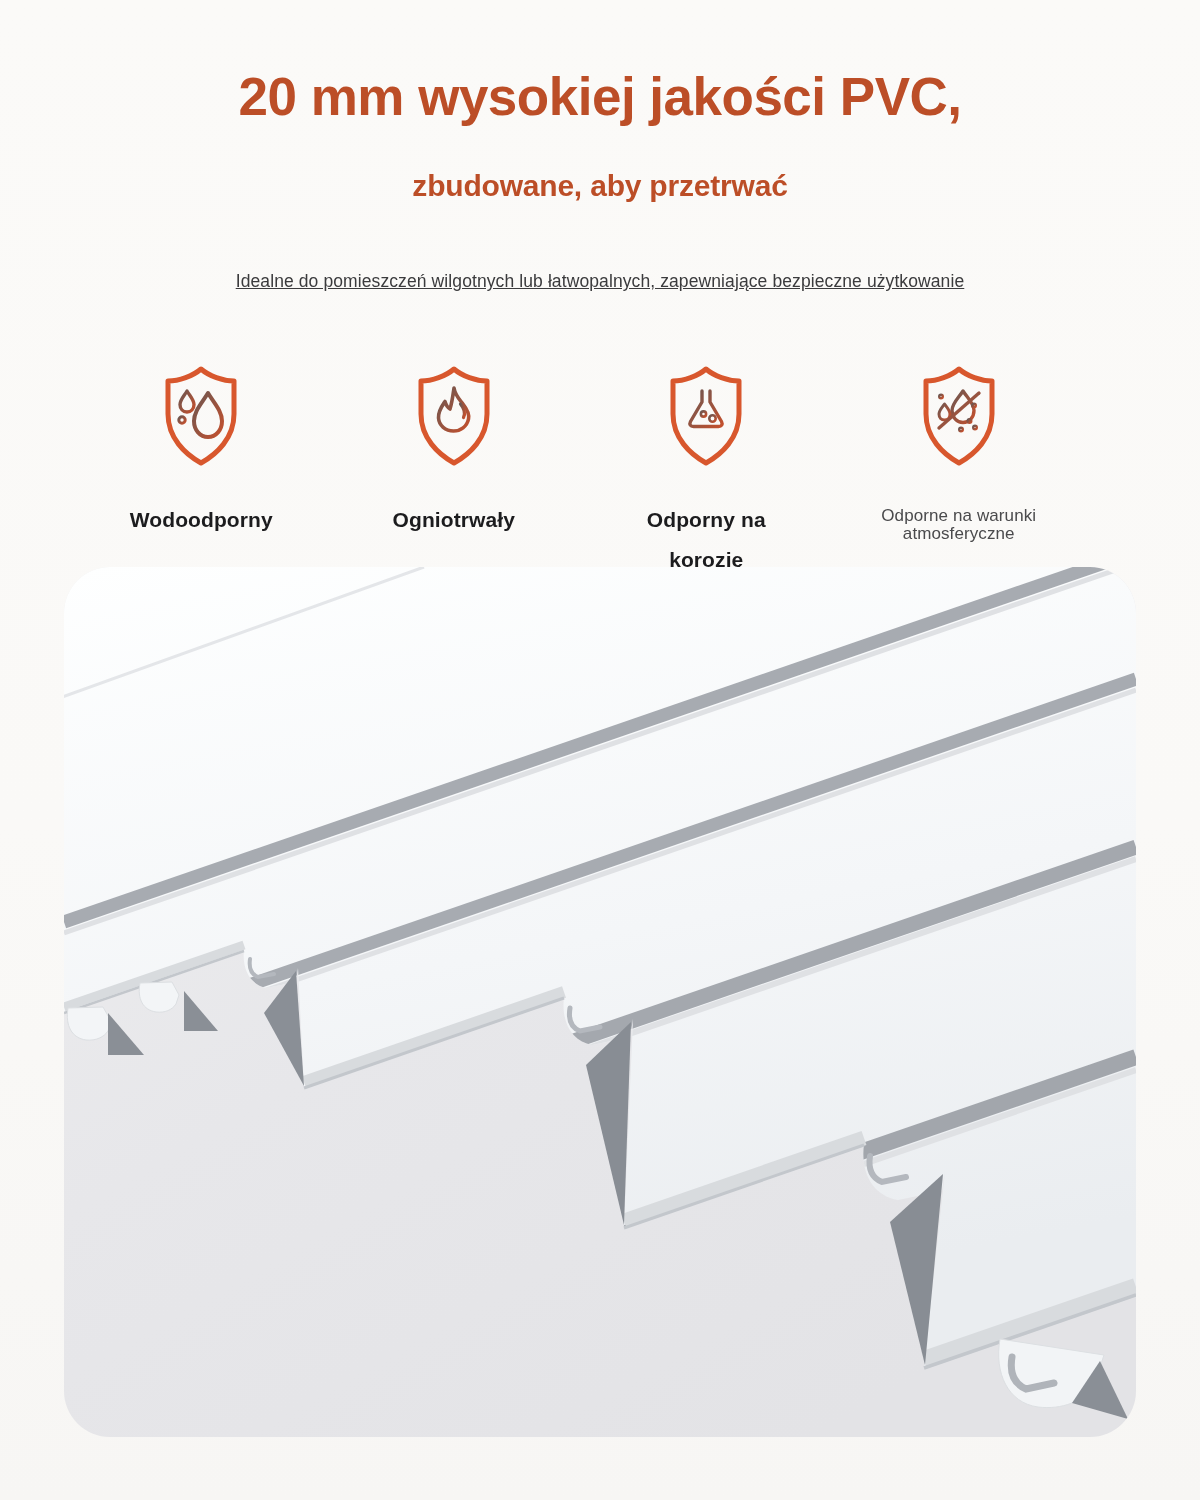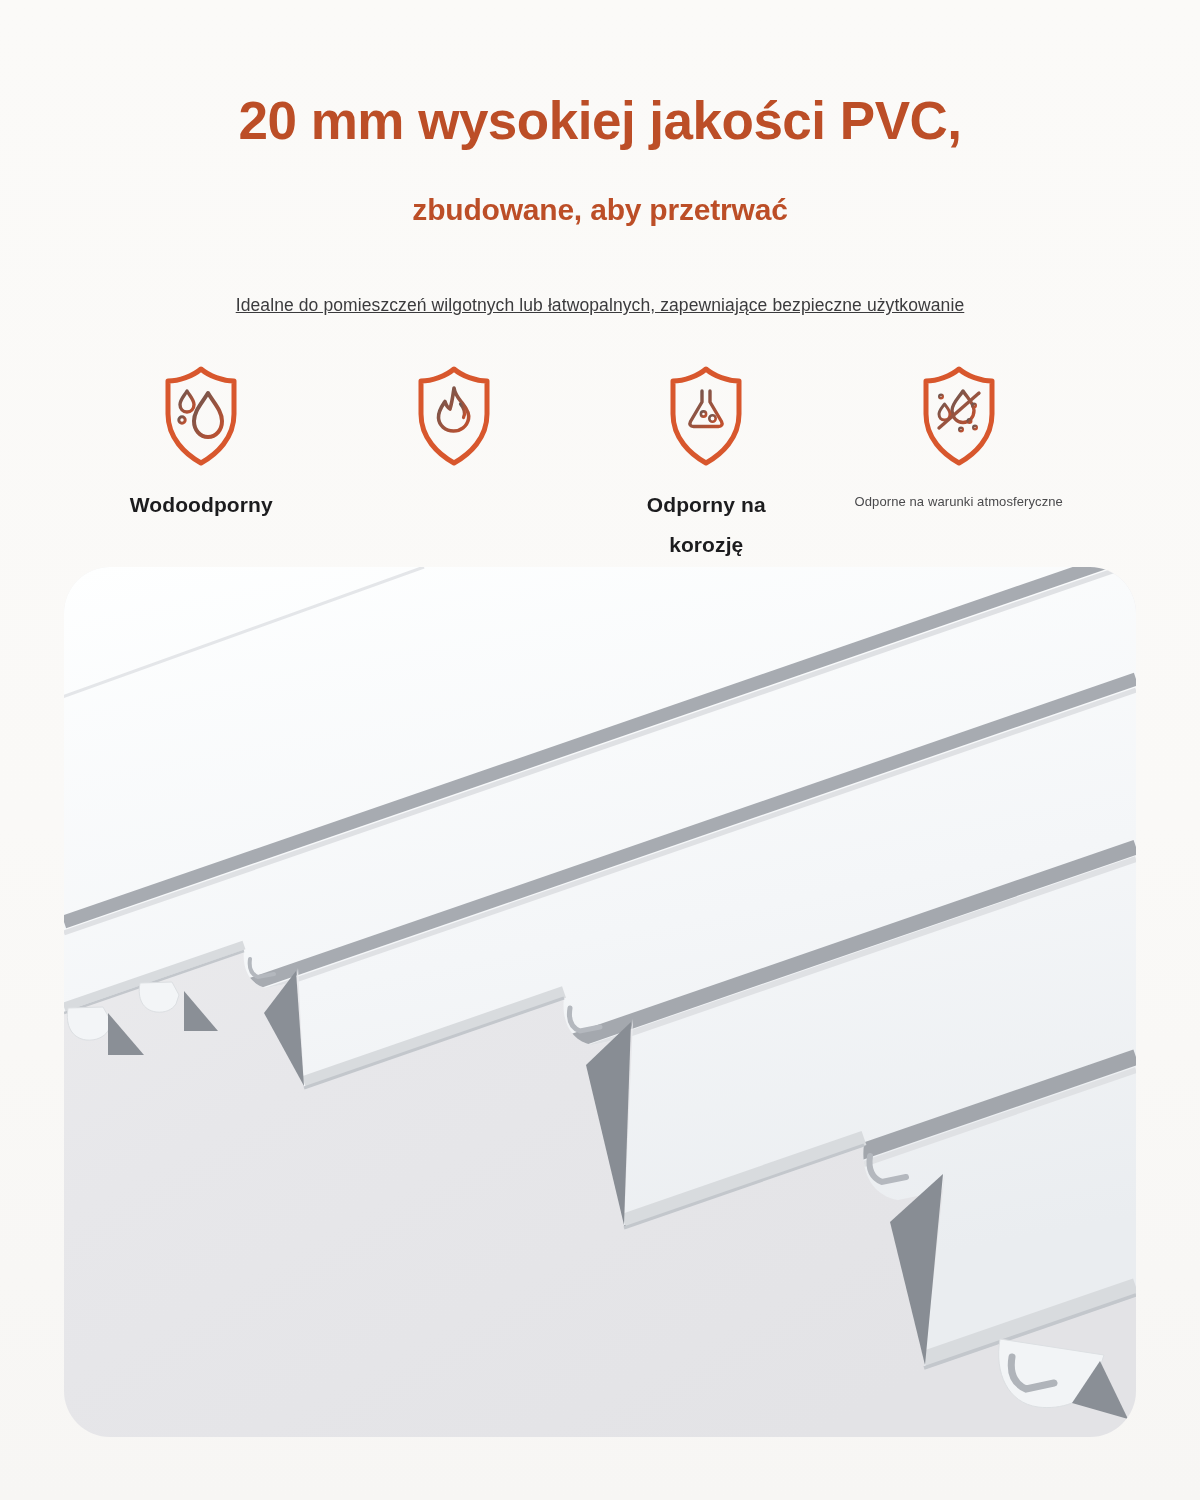--- a/index.html
+++ b/index.html
@@ -2,47 +2,47 @@
 <html><head>
 <meta charset="utf-8">
 <style>
   html,body{margin:0;padding:0;background:#ddd;}
   .canvas{
     position:relative;width:1200px;height:1500px;margin:0 auto;
     background:linear-gradient(180deg,#fbfaf8 0%,#faf9f7 55%,#f7f6f4 100%);
     font-family:"Liberation Sans",sans-serif;overflow:hidden;
   }
   
-  .hero{padding-top:88px;text-align:center;}
+  .hero{padding-top:64px;text-align:center;}
   .hero h1{
     margin:0;font-size:53px;line-height:1.25;font-weight:700;
     color:var(--accent);letter-spacing:-0.5px;
   }
   .hero h2{
     margin:38px 0 4px 0;font-size:30px;line-height:1.2;font-weight:700;
     color:var(--accent);letter-spacing:-0.2px;
   }
   .hero p{
     margin:66px 0 0 0;font-size:17.5px;line-height:1.3;font-weight:500;
     color:#3b3b3d;letter-spacing:0.1px;text-decoration:underline;
   }
   
   .features{
     position:absolute;top:364px;left:75px;width:1010px;
     display:flex;flex-direction:row;
   }
   .feature{flex:1 1 0;text-align:center;}
   .feature .icon-wrap{height:104px;display:flex;justify-content:center;}
   .feature .label{
-    margin-top:17px;font-size:21px;line-height:40px;font-weight:600;
+    margin-top:32px;font-size:21px;line-height:40px;font-weight:600;
     color:#1c1c1e;letter-spacing:0.1px;
   }
   .feature .label.narrow{max-width:132px;margin-left:auto;margin-right:auto;}
   .feature .label.small{
-    margin-top:25px;font-size:13px;line-height:18px;font-weight:500;color:#4a4a4c;
+    margin-top:39px;font-size:17px;line-height:18px;font-weight:500;color:#4a4a4c;
   }
   .shield{fill:none;stroke:var(--shield);stroke-width:5;stroke-linejoin:round;}
   .glyph{fill:none;stroke:url(#glyphGrad);stroke-linejoin:round;stroke-linecap:round;}
   
   .product-card{
     position:absolute;left:64px;top:567px;width:1072px;height:870px;
     border-radius:46px;overflow:hidden;
   }
   .product-card svg{display:block;}
 </style>
@@ -91,20 +91,21 @@
     </div>
 
     <div class="feature">
       <div class="icon-wrap">
         <svg viewBox="0 0 84 104" width="84" height="104">
           <path class="shield" d="M42 5 C34 12 20 17 9 17 L9 50 C9 74 26 90 42 99 C58 90 75 74 75 50 L75 17 C64 17 50 12 42 5 Z"></path>
           <path class="glyph" stroke-width="3.6" d="M42 24 C43 31 47 35 51 40 C55 45 57.5 50 56.5 55 C55 62.5 48.5 67 41.5 67 C33.5 67 27 61.5 26.5 54 C26 47 30 42 33 37.5 C34 41 35.5 43.5 38 45 C40 39 41 31 42 24 Z"></path>
           <path class="glyph" stroke-width="3.2" d="M48.5 40 C52.5 45 53.5 49.5 51.5 53.5"></path>
         </svg>
       </div>
+      <div class="label">Ogniotrwały</div>
     </div>
 
     <div class="feature">
       <div class="icon-wrap">
         <svg viewBox="0 0 84 104" width="84" height="104">
           <path class="shield" d="M42 5 C34 12 20 17 9 17 L9 50 C9 74 26 90 42 99 C58 90 75 74 75 50 L75 17 C64 17 50 12 42 5 Z"></path>
           <path class="glyph" stroke-width="3.4" d="M38 27 L38 38 L26.5 57.5 C25 60.5 26.5 62.5 29.5 62.5 L54.5 62.5 C57.5 62.5 59 60.5 57.5 57.5 L46 38 L46 27"></path>
           <path class="glyph" stroke-width="3.4" d="M34.5 26.5 L49.5 26.5"></path>
           <circle class="glyph" stroke-width="2.6" cx="39.5" cy="50" r="2.6"></circle>
           <circle class="glyph" stroke-width="2.6" cx="48.5" cy="54.5" r="3.2"></circle>

